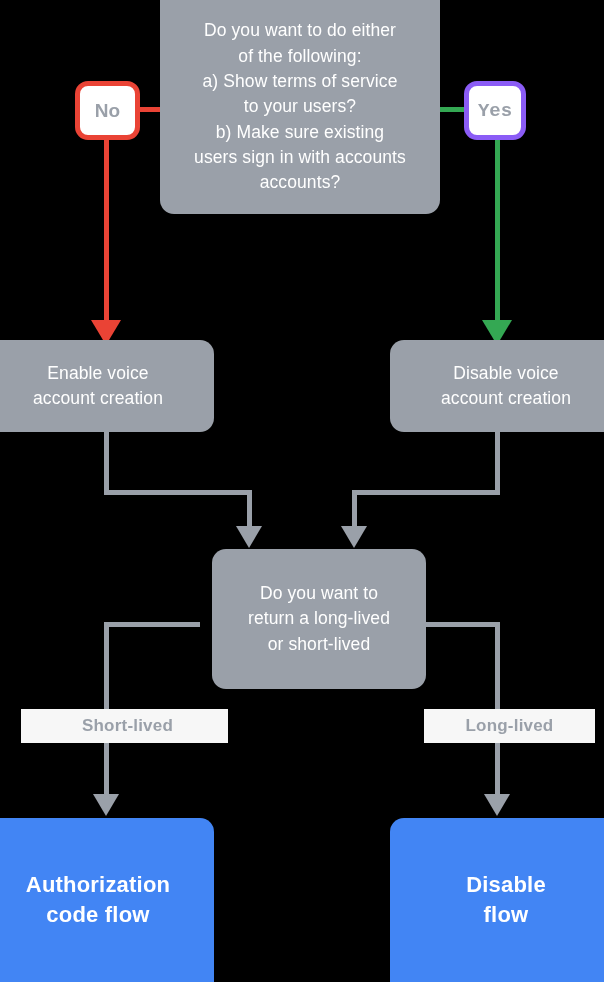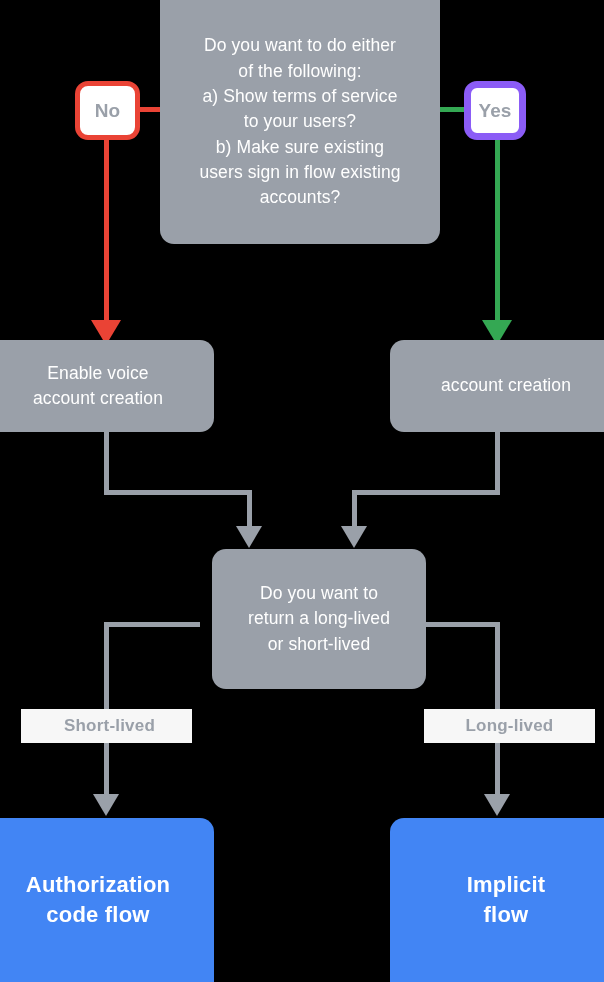--- a/index.html
+++ b/index.html
@@ -50,21 +50,21 @@
     align-items: center;
     justify-content: center;
     background: #ffffff;
     border-radius: 13px;
     font-size: 19px;
     font-weight: bold;
     color: #9aa0a9;
     z-index: 6;
   }
   .badge-no  { border: 5px solid #ea4335; }
-  .badge-yes { border: 7px solid #8b5cf6; }
+  .badge-yes { border: 5px solid #8b5cf6; font-family: Liberation Mono, monospace; }
 
   
   .edge-label {
     position: absolute;
     box-sizing: border-box;
     display: flex;
     align-items: center;
     justify-content: center;
     background: #f7f7f7;
     color: #9aa0a9;
@@ -117,28 +117,28 @@
   <div class="arrow arrow-gray" style="left:341px; top:526px;"></div>
 
   <div class="seg gray" style="left:104px; top:622px; width:96px; height:5px;"></div>
   <div class="seg gray" style="left:104px; top:622px; width:5px; height:176px;"></div>
   <div class="arrow arrow-gray" style="left:93px; top:794px;"></div>
 
   <div class="seg gray" style="left:404px; top:622px; width:96px; height:5px;"></div>
   <div class="seg gray" style="left:495px; top:622px; width:5px; height:176px;"></div>
   <div class="arrow arrow-gray" style="left:484px; top:794px;"></div>
 
-  <div class="node node-gray" style="left:160px; top:0px; width:280px; height:244px; padding:12px 14px; border-radius:0 0 14px 14px; z-index:2;">
+  <div class="node node-gray" style="left:160px; top:0px; width:280px; height:214px; padding:12px 14px; border-radius:0 0 14px 14px; z-index:2;">
     <div>
       <div>Do you want to do either</div>
       <div>of the following:</div>
       <div>a) Show terms of service</div>
       <div>to your users?</div>
       <div>b) Make sure existing</div>
-      <div>users sign in flow existing</div>
+      <div>users sign in with accounts</div>
       <div>accounts?</div>
     </div>
   </div>
 
   <div class="badge badge-no" style="left:75px; top:81px; width:65px; height:59px;">
     <span>No</span>
   </div>
 
   <div class="badge badge-yes" style="left:464px; top:81px; width:62px; height:59px;">
     <span>Yes</span>
@@ -146,47 +146,48 @@
 
   <div class="node node-gray" style="left:-18px; top:340px; width:232px; height:92px; border-radius:0 14px 14px 0; z-index:2;">
     <div>
       <div>Enable voice</div>
       <div>account creation</div>
     </div>
   </div>
 
   <div class="node node-gray" style="left:390px; top:340px; width:232px; height:92px; border-radius:14px 0 0 14px; z-index:2;">
     <div>
+      <div>Disable voice</div>
       <div>account creation</div>
     </div>
   </div>
 
   <div class="node node-gray" style="left:212px; top:549px; width:214px; height:140px; z-index:3;">
     <div>
       <div>Do you want to</div>
       <div>return a long-lived</div>
       <div>or short-lived</div>
     </div>
   </div>
 
-  <div class="edge-label" style="left:21px; top:709px; width:171px; height:34px;padding-left:6px;">
+  <div class="edge-label" style="left:21px; top:709px; width:207px; height:34px;padding-left:6px;">
     <span>Short-lived</span>
   </div>
 
   <div class="edge-label" style="left:424px; top:709px; width:171px; height:34px;">
     <span>Long-lived</span>
   </div>
 
   <div class="node node-blue" style="left:-18px; top:818px; width:232px; height:164px; border-radius:14px 14px 0 0; z-index:2;">
     <div>
       <div>Authorization</div>
       <div>code flow</div>
     </div>
   </div>
 
   <div class="node node-blue" style="left:390px; top:818px; width:232px; height:164px; border-radius:14px 14px 0 0; z-index:2;">
     <div>
-      <div>Implicit</div>
+      <div>Disable</div>
       <div>flow</div>
     </div>
   </div>
 
 </div>
 
 </body></html>

